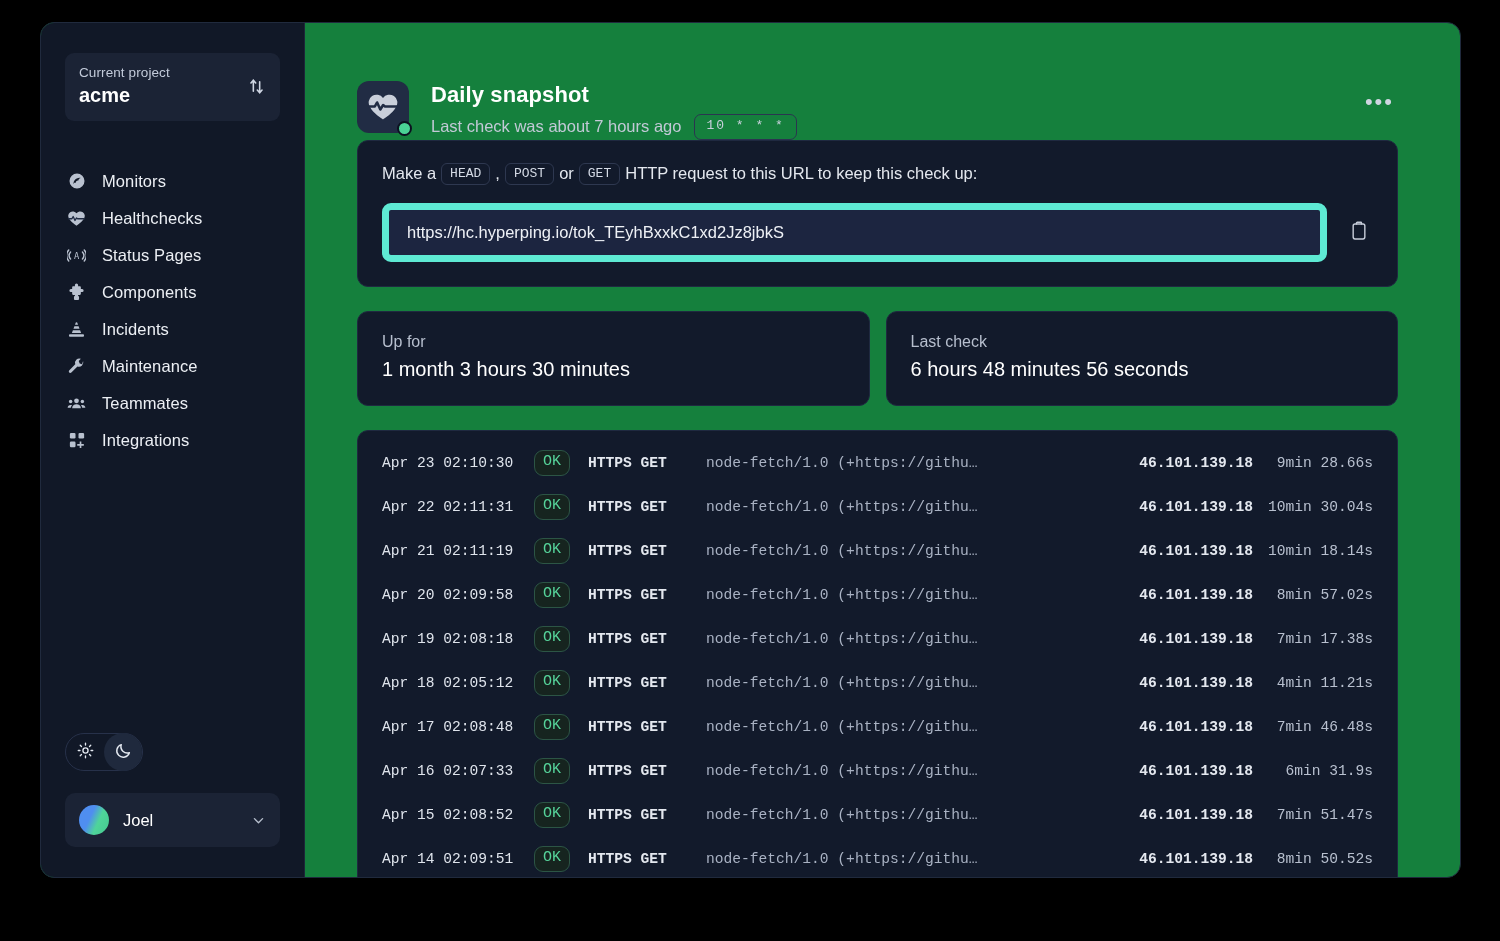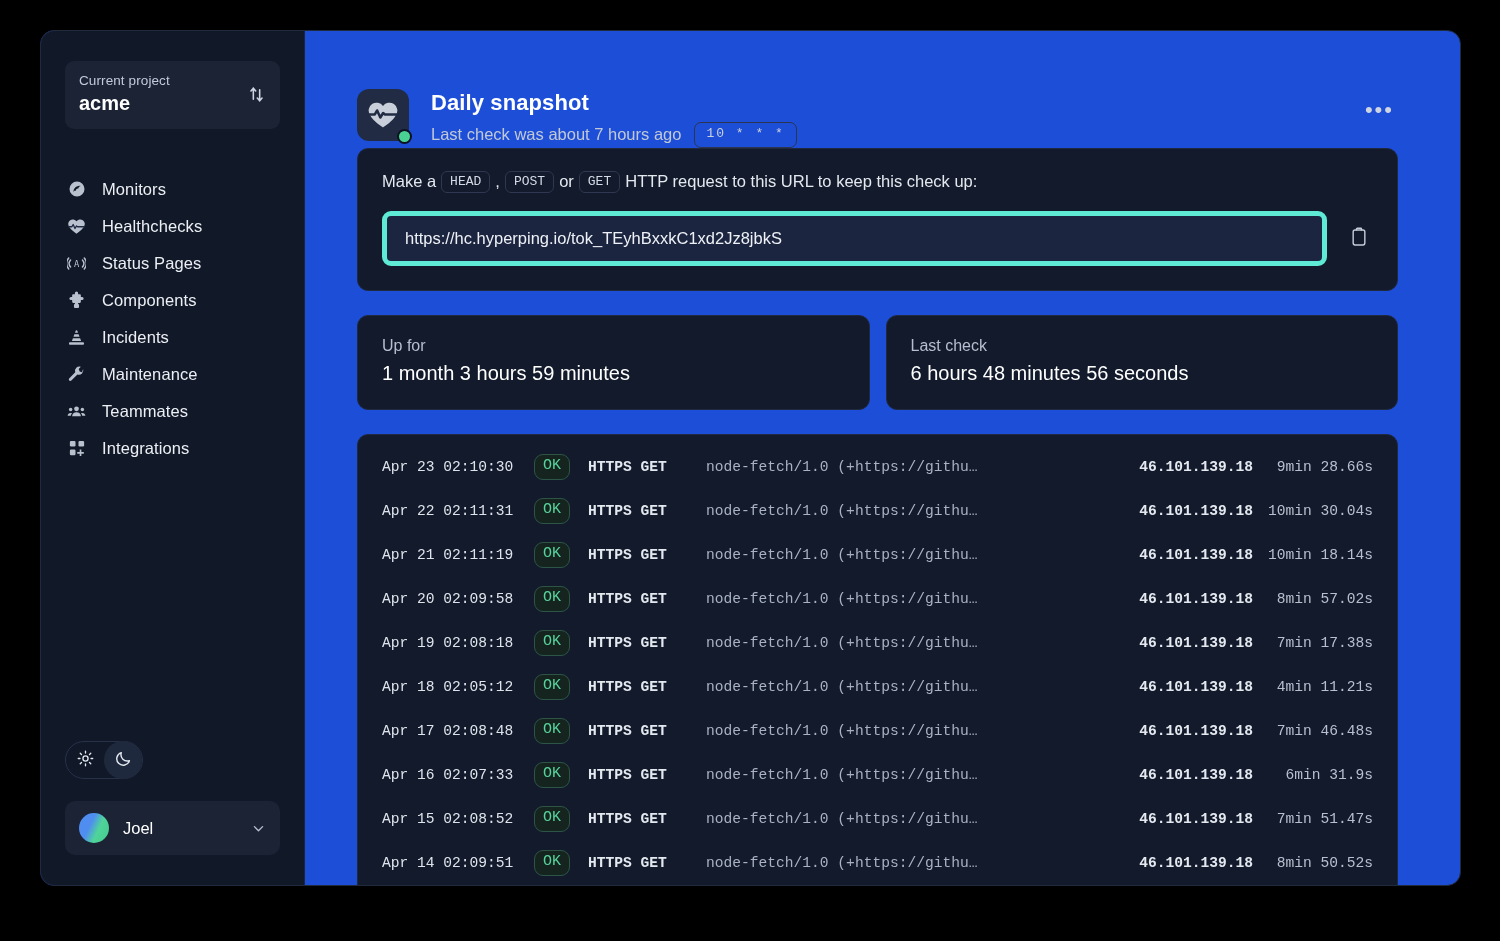--- a/index.html
+++ b/index.html
@@ -9,24 +9,24 @@
     height: 941px;
     background: #000000;
     overflow: hidden;
     font-family: "Liberation Sans", sans-serif;
     -webkit-font-smoothing: antialiased;
   }
 
   .app-window {
     position: absolute;
     left: 40px;
-    top: 30px;
+    top: 22px;
     width: 1421px;
     height: 856px;
-    background: #1d4ed8;
+    background: #15803d;
     border: 1px solid #202a3d;
     border-radius: 14px;
     display: flex;
     overflow: hidden;
   }
 
   
   .sidebar {
     width: 264px;
     flex: 0 0 264px;
@@ -239,21 +239,21 @@
     font-size: 13px;
     color: #d5dbe6;
     margin: 0 4px;
     cursor: pointer;
     text-align: center;
   }
   .url-row { display: flex; align-items: center; gap: 18px; }
   .url-field {
     flex: 1;
     background: #1c2540;
-    border: 5px solid #5eead4;
+    border: 7px solid #5eead4;
     border-radius: 9px;
     padding: 13px 18px;
     font-size: 16.5px;
     color: #eef1f6;
     font-family: "Liberation Sans", sans-serif;
     outline: none;
   }
   .copy-btn {
     width: 28px;
     height: 28px;
@@ -498,21 +498,21 @@
               <path d="M9 3.5V2.4A.9.9 0 019.9 1.5h4.2a.9.9 0 01.9.9v1.1"></path>
             </svg>
           </span>
         </button>
       </div>
     </section>
 
     <section class="stat-row">
       <div class="stat-card">
         <div class="stat-label">Up for</div>
-        <div class="stat-value">1 month 3 hours 59 minutes</div>
+        <div class="stat-value">1 month 3 hours 30 minutes</div>
       </div>
       <div class="stat-card">
         <div class="stat-label">Last check</div>
         <div class="stat-value">6 hours 48 minutes 56 seconds</div>
       </div>
     </section>
 
     <section class="log-panel">
 
       <div class="log-row">

